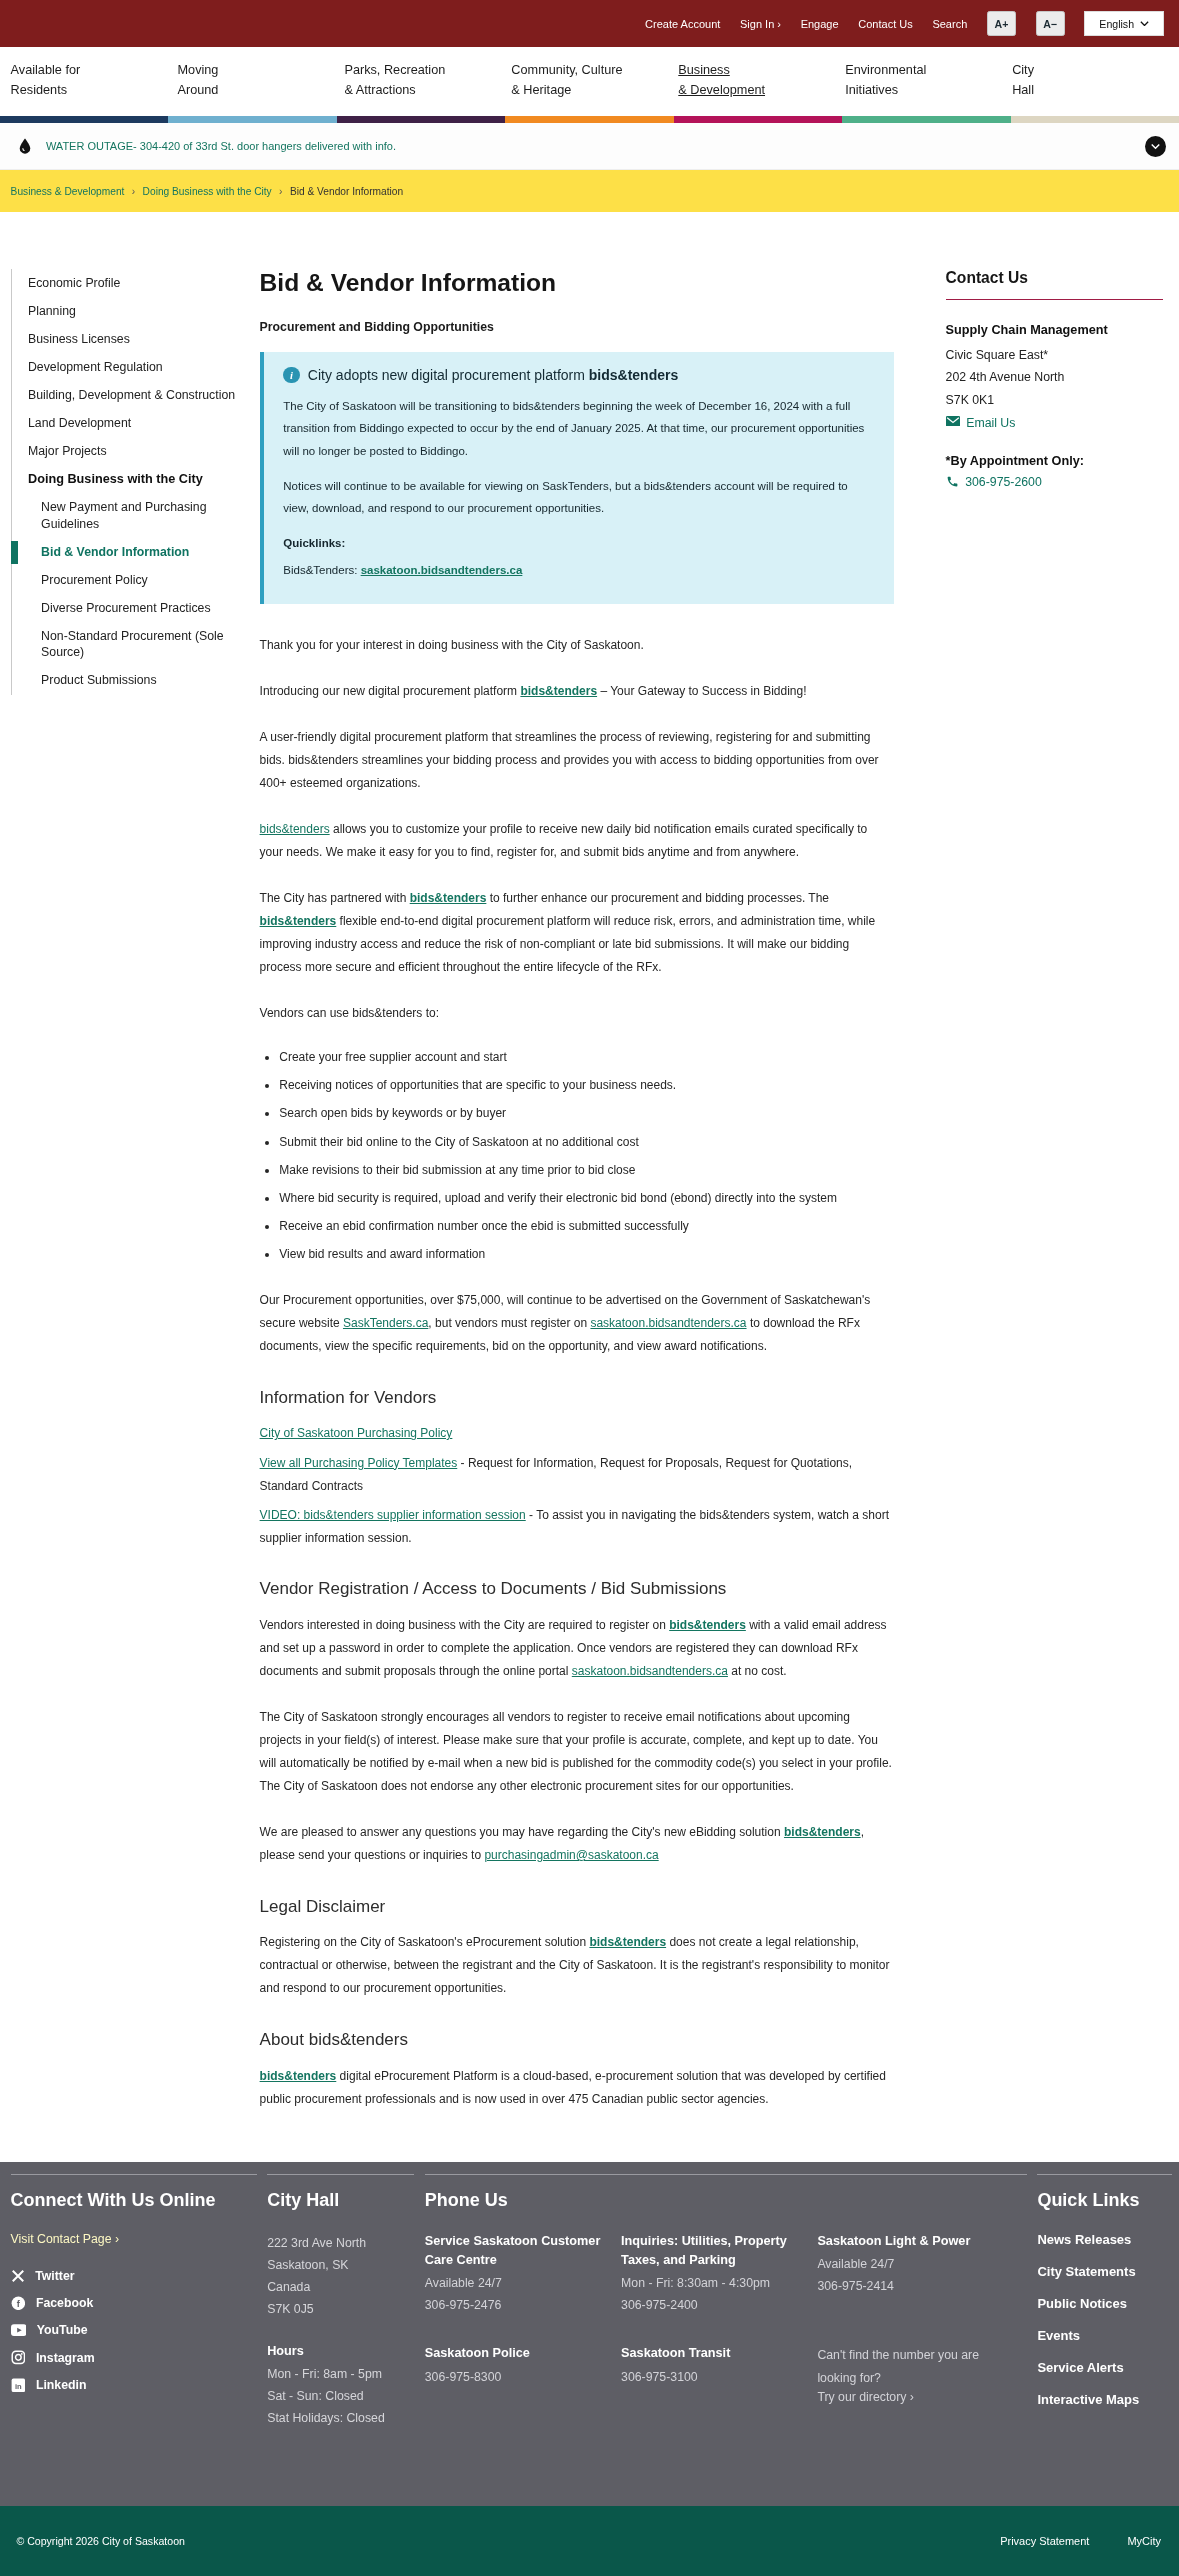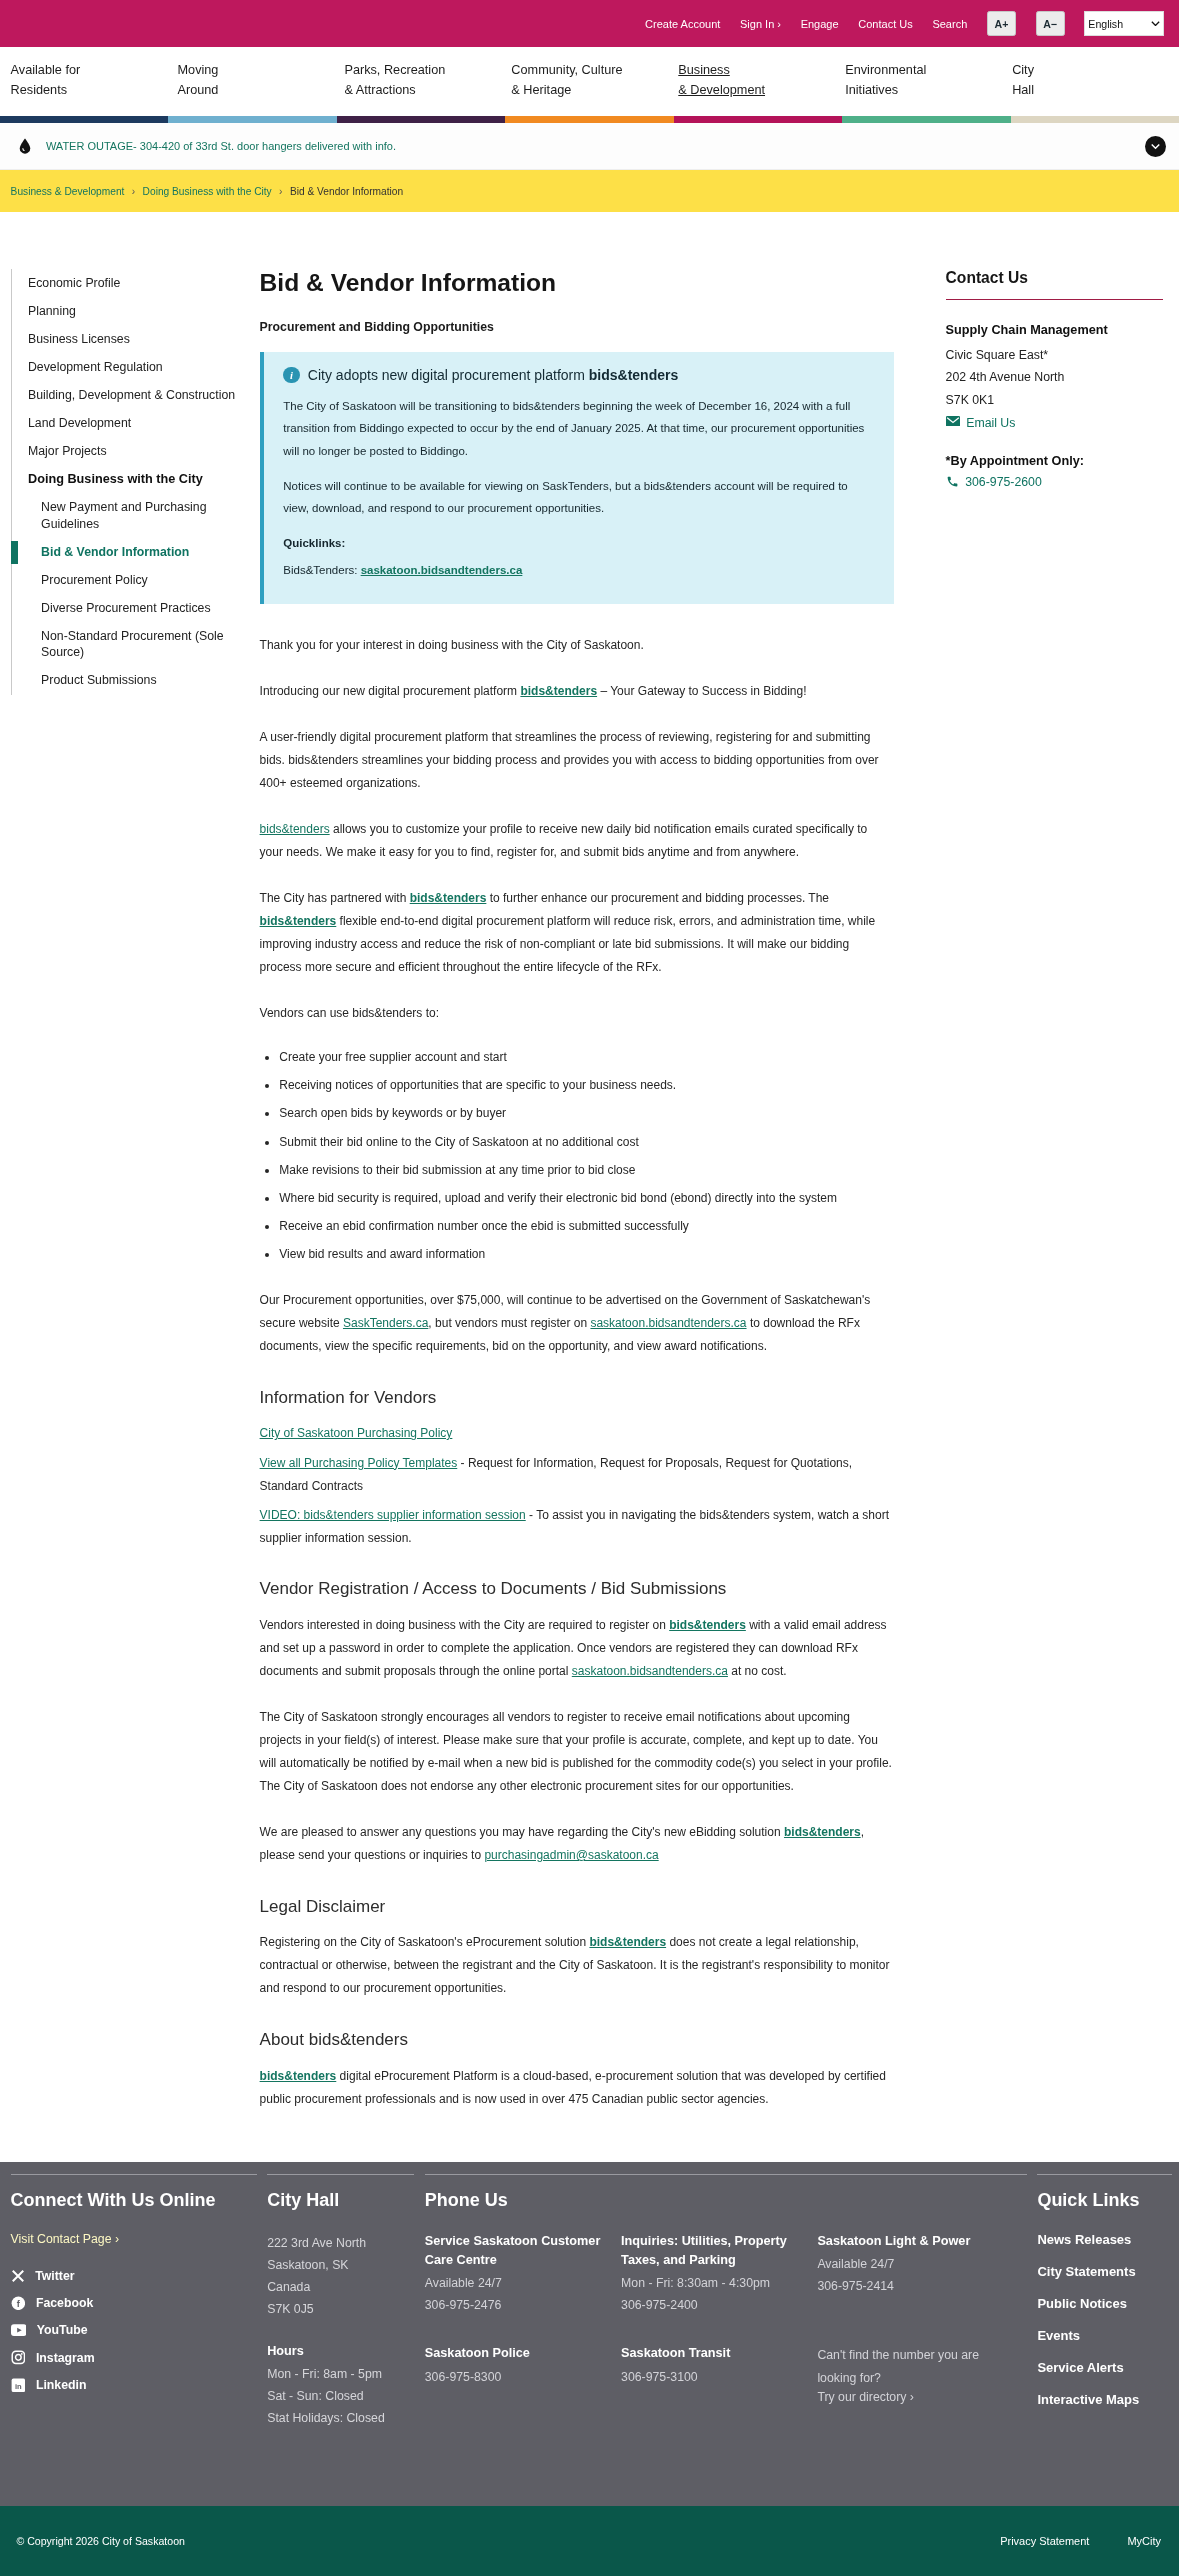--- a/index.html
+++ b/index.html
@@ -7,34 +7,34 @@
   body {
     width:1179px;
     font-family:"Liberation Sans", sans-serif;
     color:#262626;
     background:#fff;
   }
   a { cursor:pointer; }
 
   
   .utility {
-    background:#be185d; height:47px;
+    background:#7f1d1d; height:47px;
     display:flex; align-items:center; justify-content:flex-end;
     gap:19.7px; padding-right:14.7px;
   }
   .utility a.ulink { color:#fff; font-size:11px; text-decoration:none; white-space:nowrap; }
   .fontbtn {
     width:29px; height:24.6px; background:#ececec; border:0.8px solid #c7c7c7;
     border-radius:2.5px; font-size:10.6px; font-weight:700; color:#1c2b33;
     display:flex; align-items:center; justify-content:center;
   }
   .lang {
     width:80px; height:24.6px; background:#fff; color:#111;
     font-size:10.6px; display:flex; align-items:center; justify-content:space-between;
-    padding:0 3px; border:0.8px solid #ddd;text-align:center;
+    padding:0 14px; border:0.8px solid #ddd;text-align:center;
   }
 
   
   .mainnav { background:#fff; height:69px; display:flex; padding:14px 0 0 10.6px; }
   .navitem { display:block; width:169px; text-decoration:none; color:#1d1d1d; font-size:12.7px; line-height:1.55; }
   .navitem .l { display:block; }
   .navitem.active .l { text-decoration:underline; }
   .colorbar { display:flex; height:7.4px; }
   .colorbar .seg { flex:1; }
 

